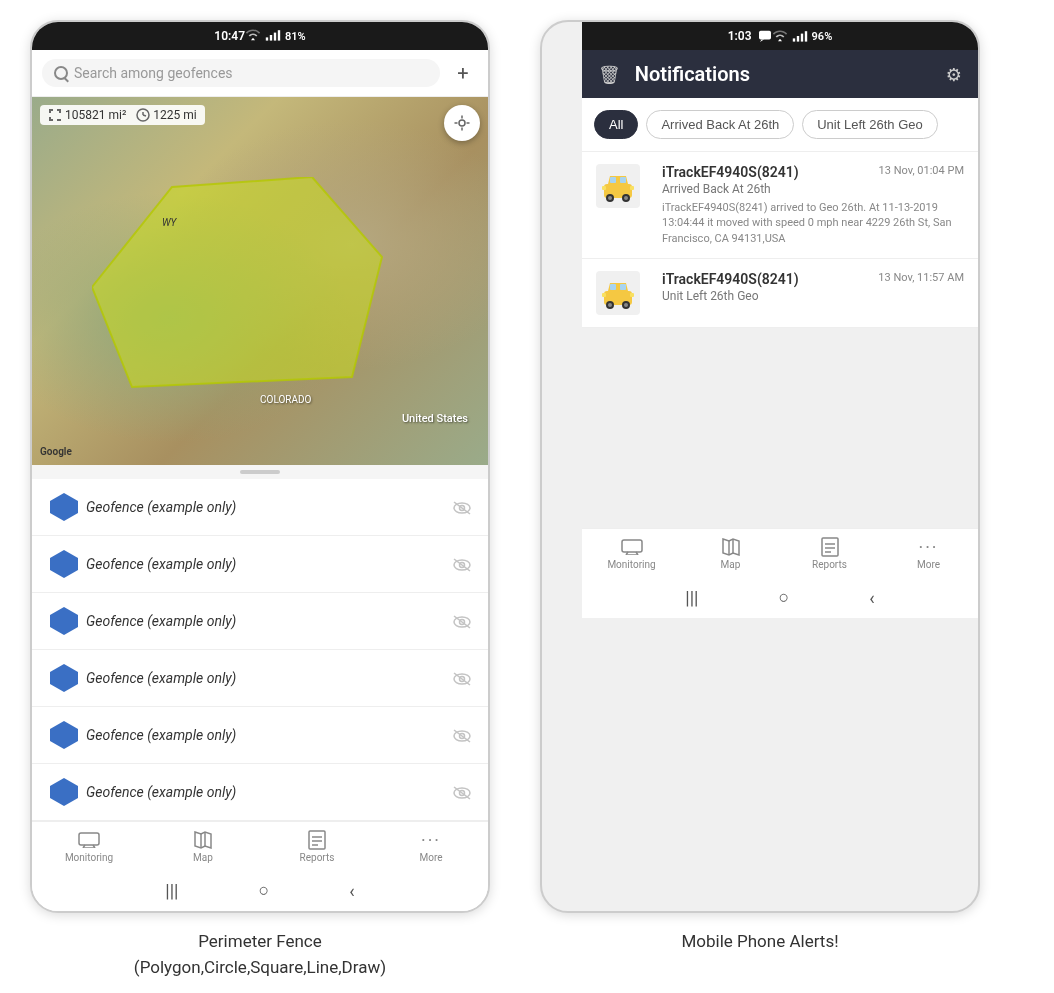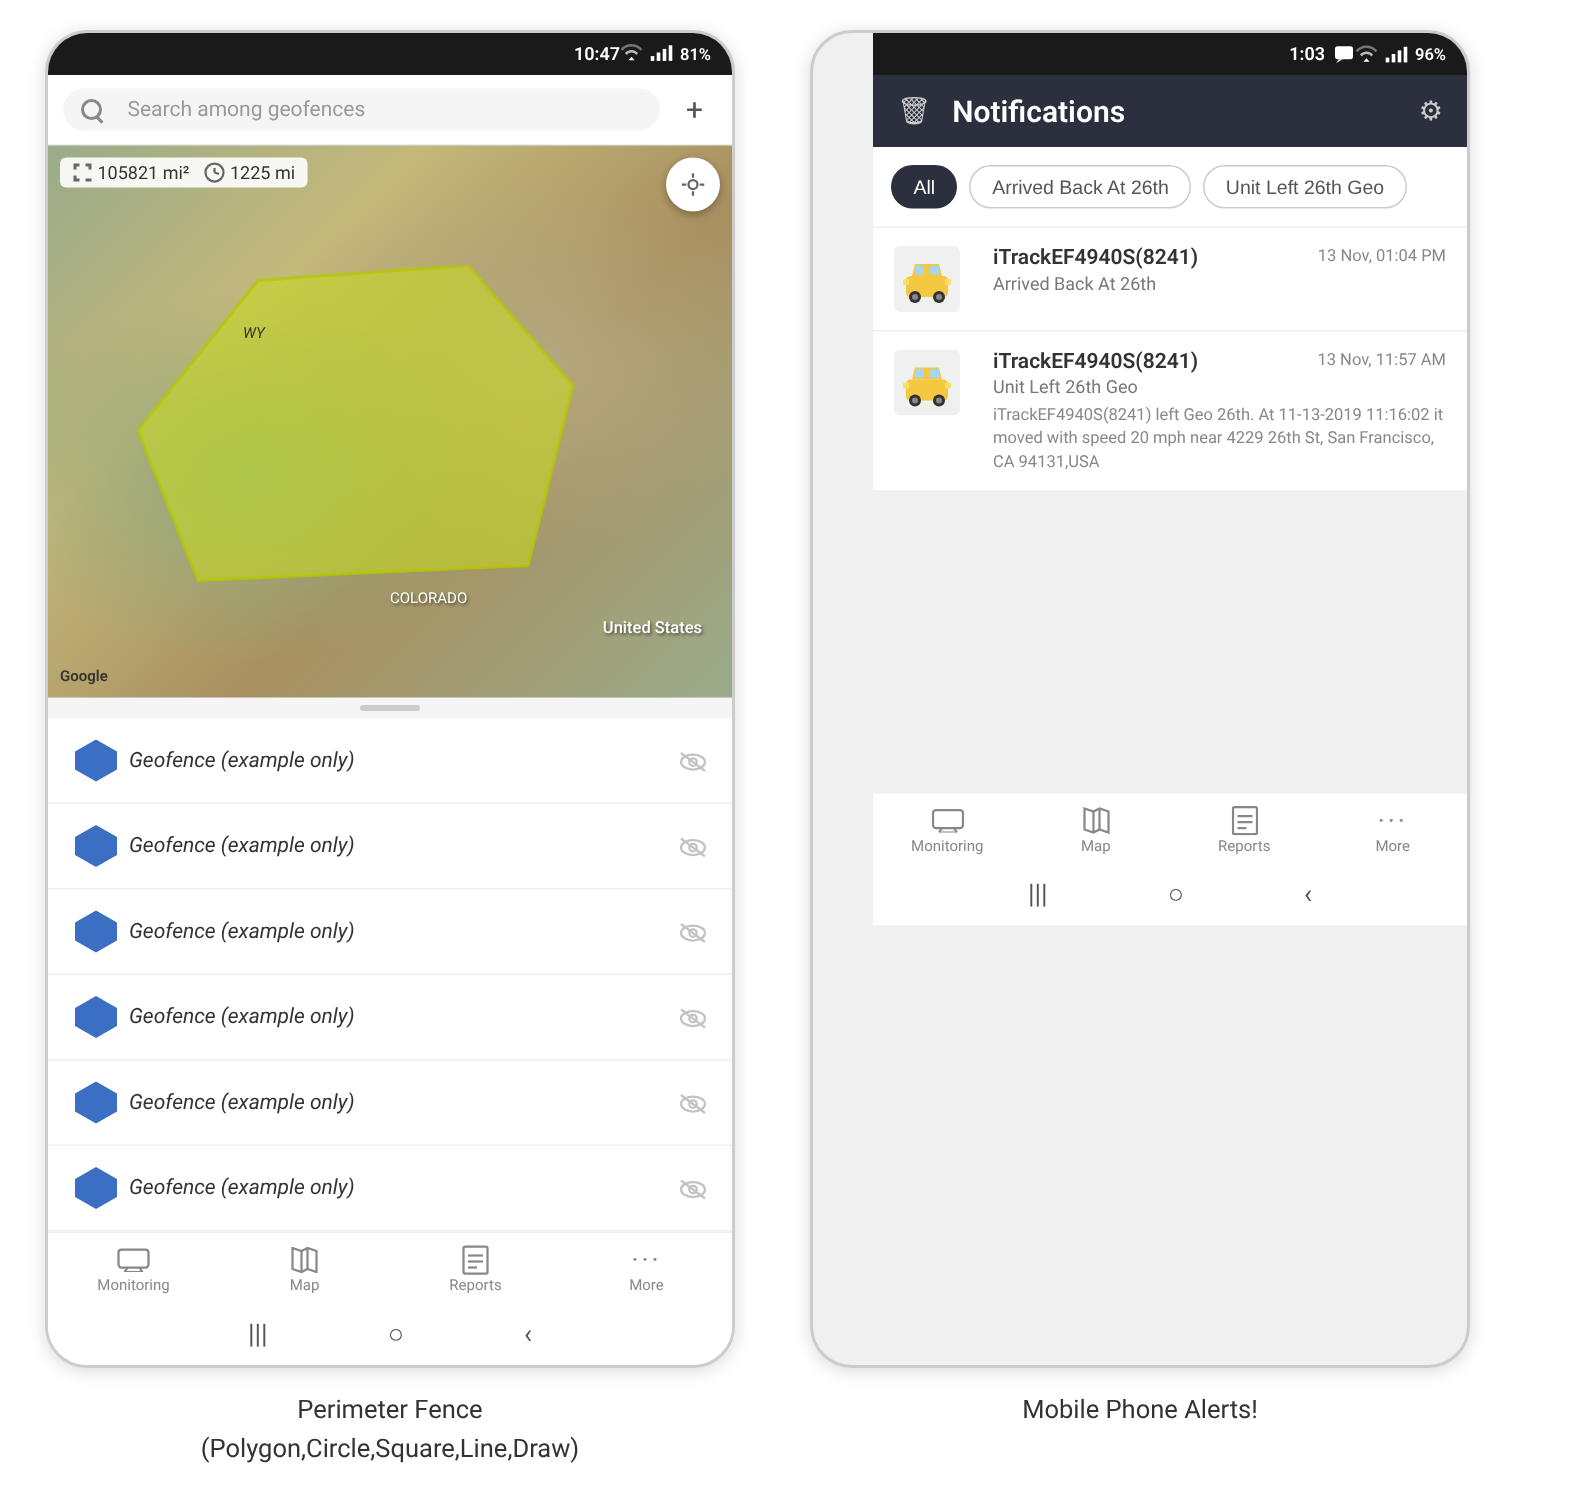--- a/index.html
+++ b/index.html
@@ -31,21 +31,21 @@
       border: 2px solid #ccc;
       background: #fff;
       flex-shrink: 0;
       box-shadow: 0 2px 12px rgba(0,0,0,0.15);
     }
 
     .status-bar {
       background: #1a1a1a;
       color: #fff;
       display: flex;
-      justify-content: flex-end;
+      justify-content: center;
       align-items: center;
       padding: 4px 14px;
       font-size: 12px;
       font-weight: 600;
       height: 28px;
     }
 
     .status-bar .status-icons {
       display: flex;
       align-items: center;
@@ -63,21 +63,21 @@
       border-bottom: 1px solid #eee;
     }
 
     .search-input-wrapper {
       flex: 1;
       display: flex;
       align-items: center;
       background: #f5f5f5;
       border-radius: 22px;
       padding: 6px 12px;
-      gap: 17px;
+      gap: 6px;
     }
 
     .search-icon-shape {
       width: 14px;
       height: 14px;
       border: 2px solid #888;
       border-radius: 50%;
       position: relative;
     }
     .search-icon-shape::after {
@@ -705,20 +705,21 @@
             <rect x="6" y="22" width="4" height="4" rx="1" fill="#f9e060"></rect>
             <rect x="34" y="22" width="4" height="4" rx="1" fill="#f9e060"></rect>
           </svg>
         </div>
         <div class="notif-content">
           <div class="notif-top-row">
             <span class="notif-device-name">iTrackEF4940S(8241)</span>
             <span class="notif-time">13 Nov, 01:04 PM</span>
           </div>
           <div class="notif-event">Arrived Back At 26th</div>
+          <div class="notif-desc">iTrackEF4940S(8241) arrived to Geo 26th.   At 11-13-2019 13:04:44 it moved with speed 0 mph near 4229 26th St, San Francisco, CA 94131,USA</div>
         </div>
       </div>
 
       <div class="notif-item">
         <div class="notif-car-icon">
           <svg width="44" height="44" viewBox="0 0 44 44" xmlns="http://www.w3.org/2000/svg">
             <rect width="44" height="44" rx="4" fill="#f0f0f0"></rect>
             <rect x="8" y="20" width="28" height="14" rx="3" fill="#f5c842"></rect>
             <path d="M12 20 L14 12 L30 12 L32 20Z" fill="#f5c842"></path>
             <rect x="14" y="13" width="6" height="6" rx="1" fill="#a8d4f0"></rect>
@@ -730,21 +731,20 @@
             <rect x="6" y="22" width="4" height="4" rx="1" fill="#f9e060"></rect>
             <rect x="34" y="22" width="4" height="4" rx="1" fill="#f9e060"></rect>
           </svg>
         </div>
         <div class="notif-content">
           <div class="notif-top-row">
             <span class="notif-device-name">iTrackEF4940S(8241)</span>
             <span class="notif-time">13 Nov, 11:57 AM</span>
           </div>
           <div class="notif-event">Unit Left 26th Geo</div>
-          <div class="notif-desc">iTrackEF4940S(8241) left Geo 26th.  At 11-13-2019 11:16:02 it moved with speed 20 mph near 4229 26th St, San Francisco, CA 94131,USA</div>
         </div>
       </div>
     </div>
 
     <div class="notif-empty"></div>
 
     <div class="bottom-nav">
       <div class="nav-item">
         <div class="nav-icon">
           <svg width="22" height="16" viewBox="0 0 22 16" fill="none" stroke="#888" stroke-width="1.5">

